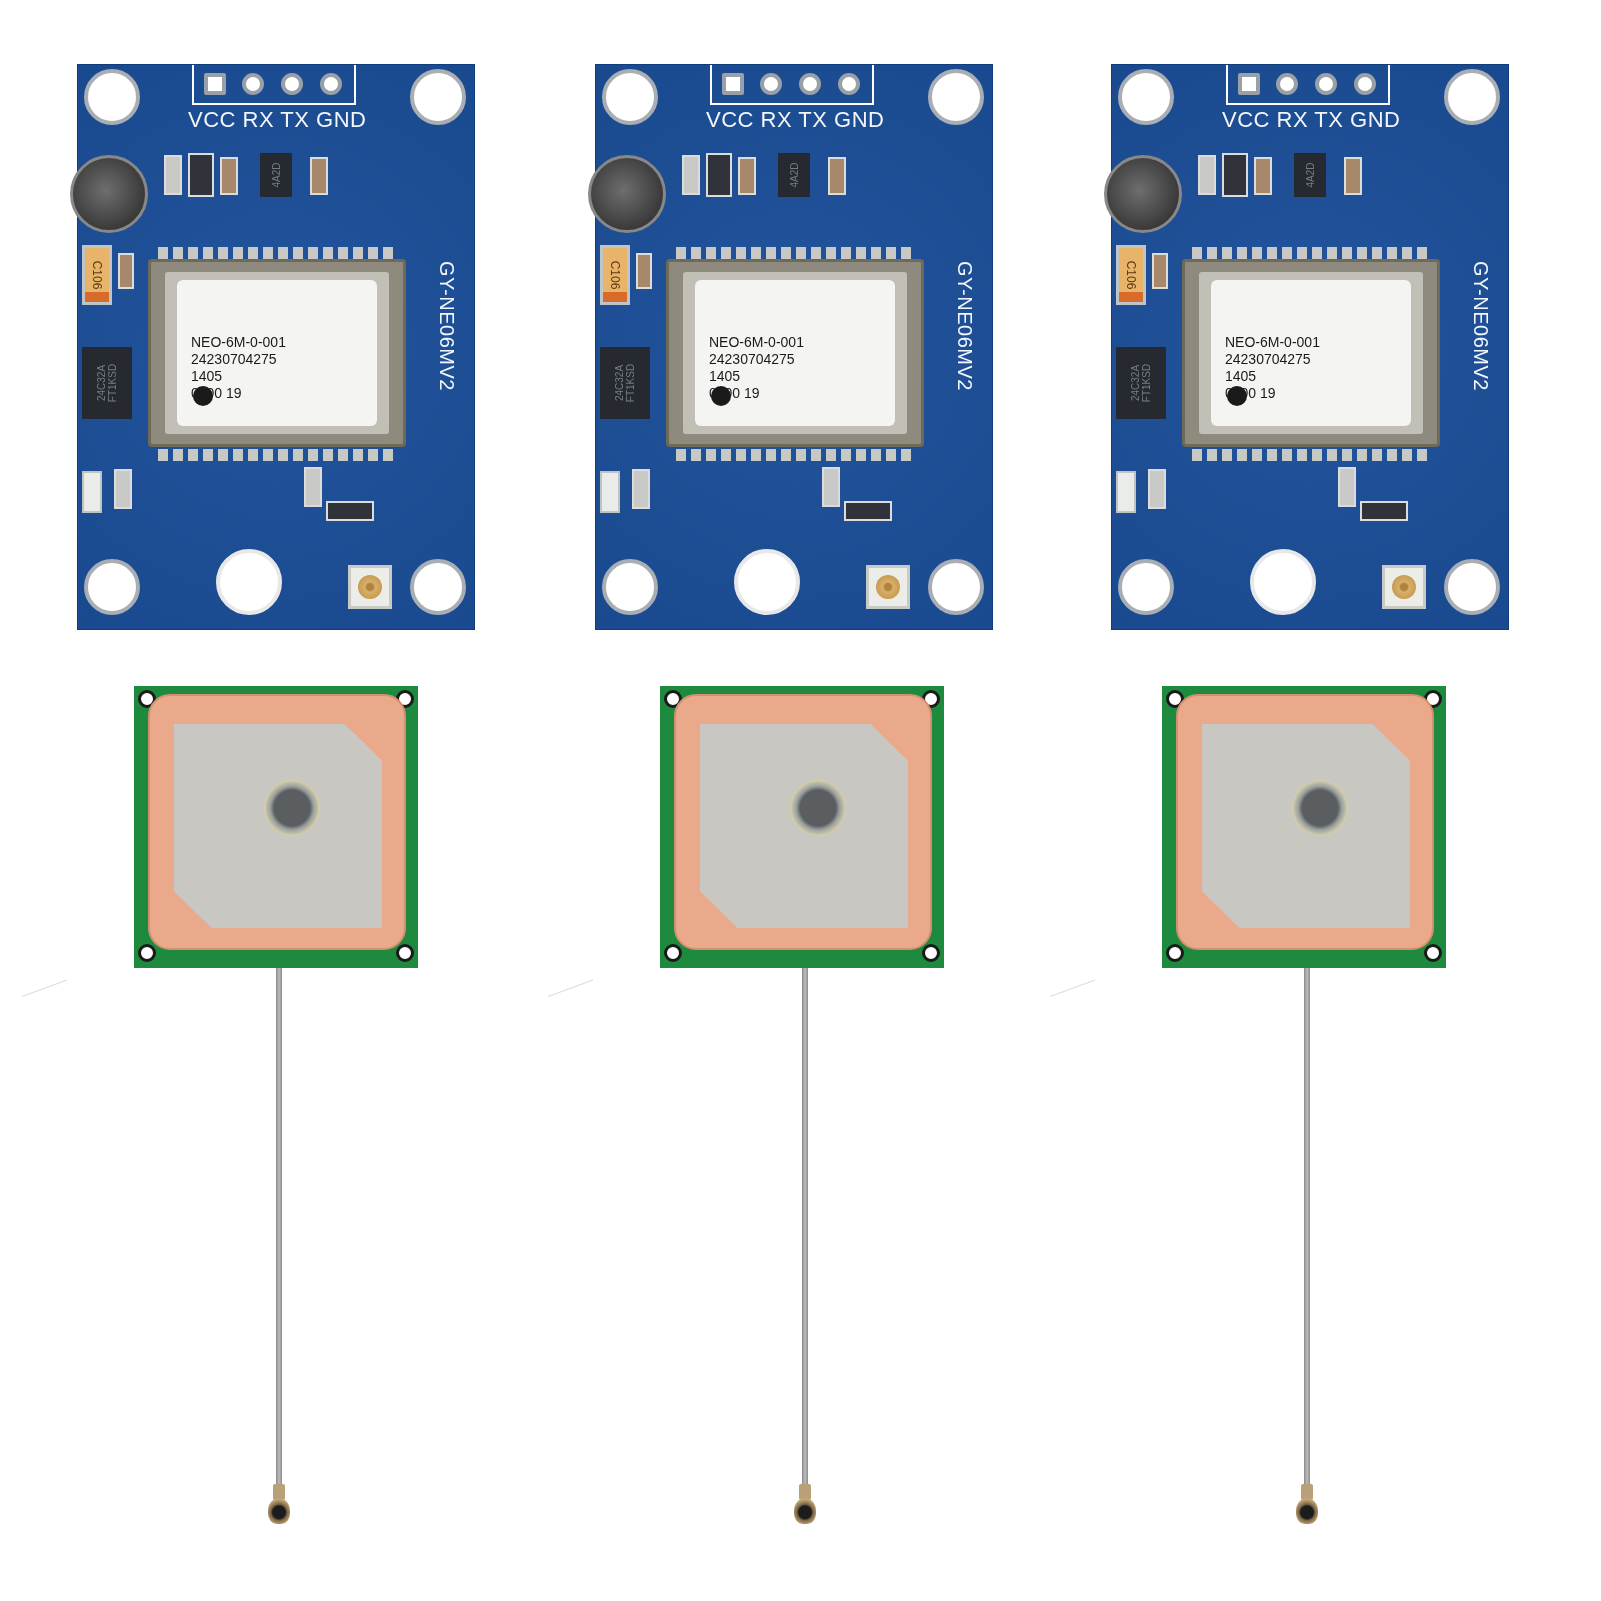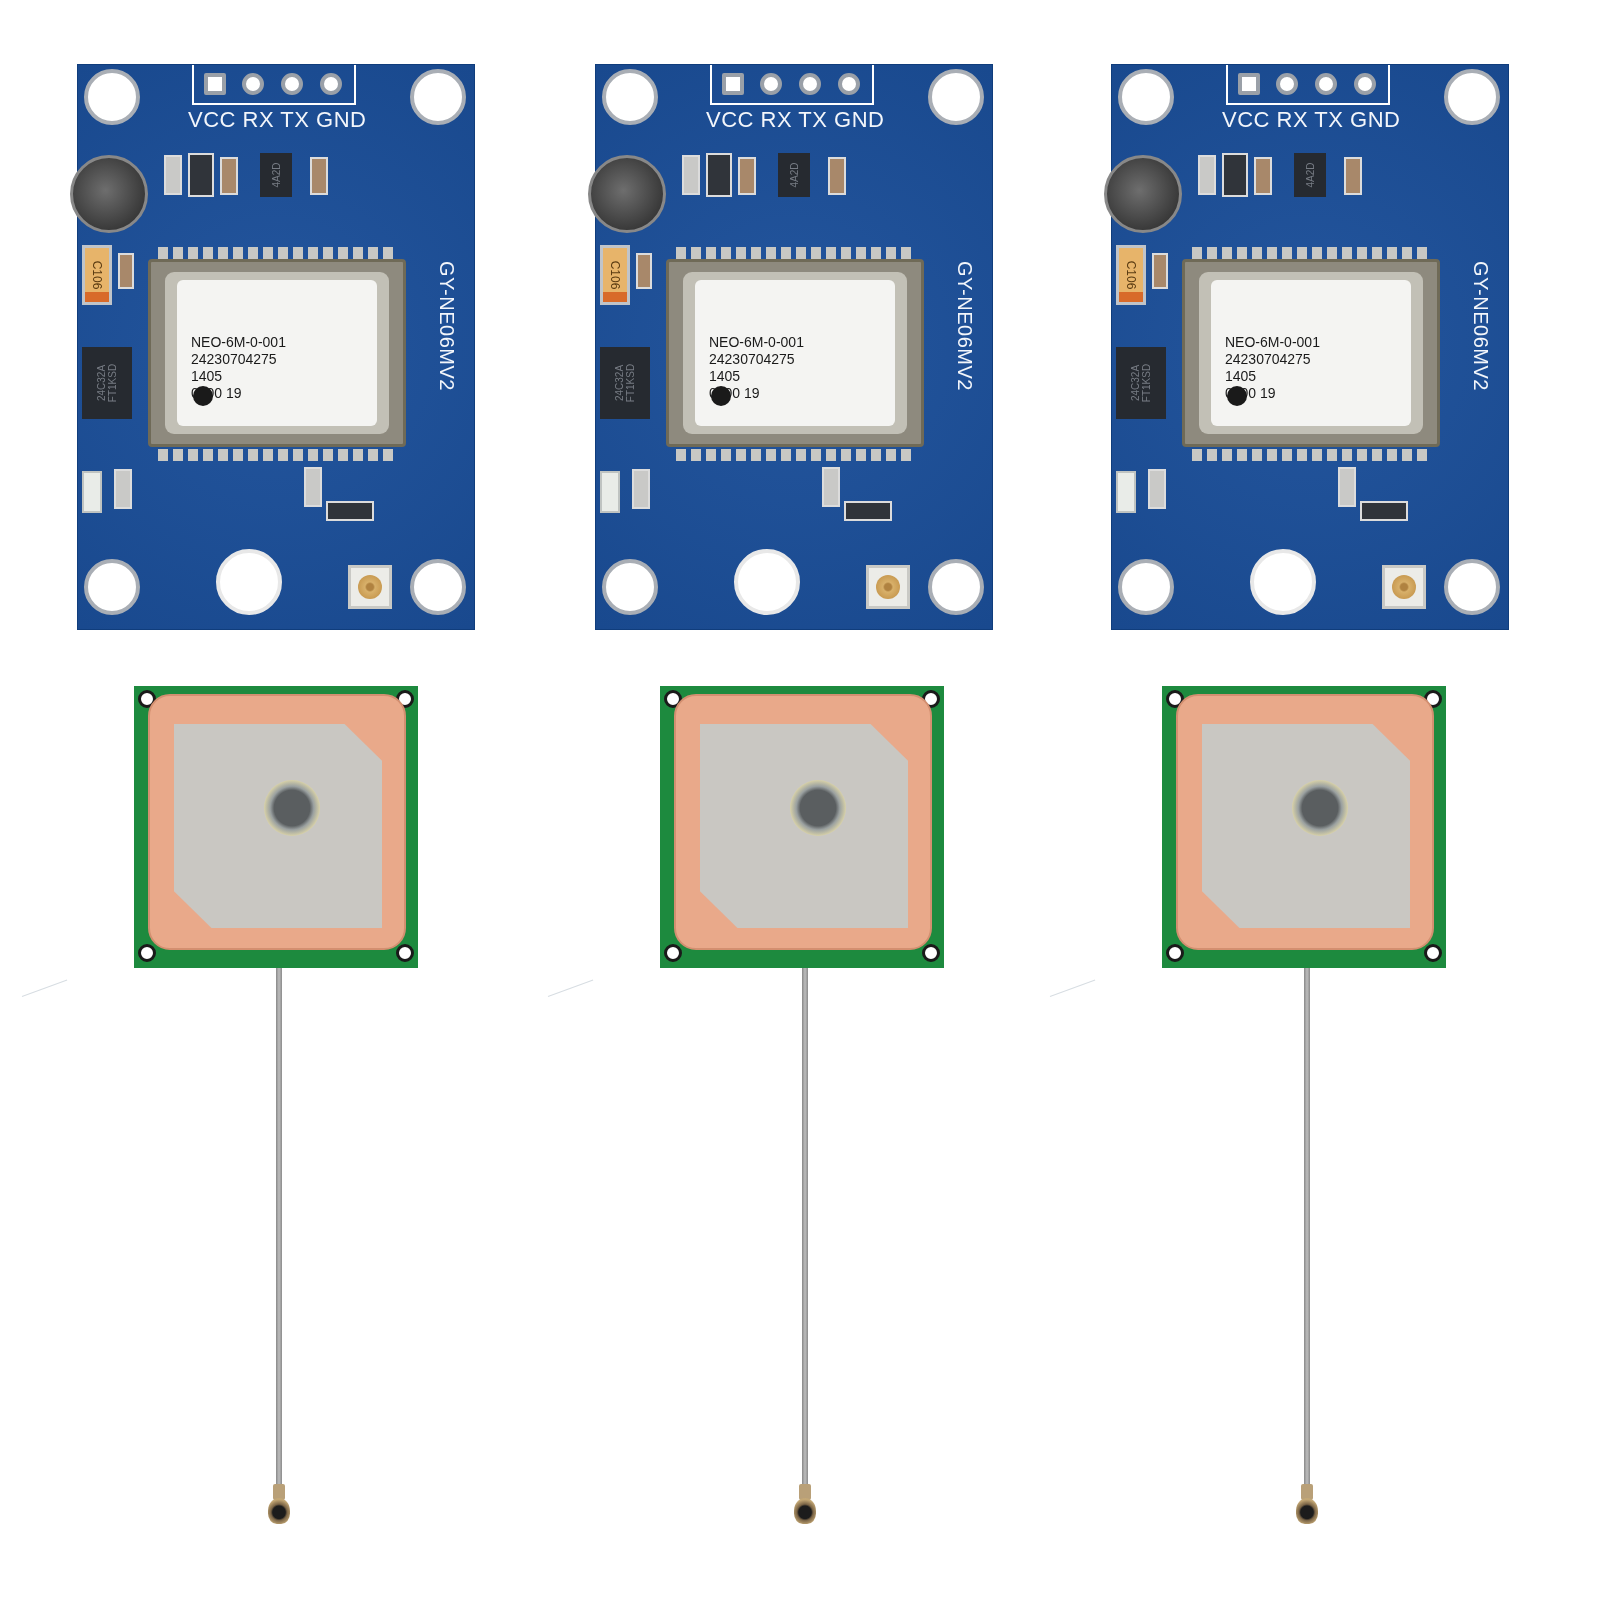--- a/index.html
+++ b/index.html
@@ -18,21 +18,21 @@
   .buzzer{position:absolute;border-radius:50%;background:radial-gradient(circle at 45% 45%,#6e6e6e,#3a3a3a 70%,#2a2a2a);border:3px solid #888;}
   .cap-tant{position:absolute;background:#e7b46a;border:3px solid #c0c4c9;box-sizing:border-box;}
   .cap-tant .stripe{position:absolute;left:0;right:0;bottom:0;height:10px;background:#d86a2a;}
   .cap-tant span{position:absolute;left:50%;top:50%;transform:translate(-50%,-50%) rotate(90deg);font-size:12px;color:#5a3b12;}
   .ic{position:absolute;background:#262a30;}
   .ic span{position:absolute;left:50%;top:50%;transform:translate(-50%,-50%) rotate(-90deg);font-size:10px;color:#777c84;white-space:nowrap;line-height:11px;text-align:center;}
   .smd{position:absolute;background:#c9c9c7;border:2px solid #dcdcdc;box-sizing:border-box;}
   .smd.dark{background:#30343a;}
   .smd.brown{background:#a8886a;}
   .module{position:absolute;background:#8e8a7e;border:3px solid #6f6a57;border-radius:4px;box-sizing:border-box;}
-  .module-shield{position:absolute;left:14px;top:10px;right:14px;bottom:10px;background:#c2c0b6;border-radius:9px;}
+  .module-shield{position:absolute;left:14px;top:10px;right:14px;bottom:10px;background:#c2c0b6;border-radius:3px;}
   .label{position:absolute;left:12px;top:8px;right:12px;bottom:8px;background:#f4f4f2;border-radius:6px;}
   .label .txt{position:absolute;left:14px;font-size:14px;color:#1a1a1a;line-height:17px;}
   .label .dot{position:absolute;left:16px;bottom:20px;width:20px;height:20px;border-radius:50%;background:#1a1a1a;}
   .pads{position:absolute;height:12px;background:repeating-linear-gradient(90deg,#c8c8c4 0 10px,transparent 10px 15px);}
   .ufl{position:absolute;width:44px;height:44px;background:#ecece8;border:3px solid #c9c9c5;box-sizing:border-box;}
   .ufl .core{position:absolute;left:50%;top:50%;width:24px;height:24px;transform:translate(-50%,-50%);border-radius:50%;background:radial-gradient(circle,#b08240 0 20%,#d8b06a 30%,#c99b52 70%,#9d7a40);}
   .led{position:absolute;background:#e9ece8;border:2px solid #bfc3c1;}
   
   .ant-pcb{position:absolute;top:686px;width:284px;height:282px;background:#1d8a3e;box-sizing:border-box;}
   .ant-hole{position:absolute;width:18px;height:18px;border-radius:50%;background:#fff;border:3px solid #1a1a1a;box-sizing:border-box;}

